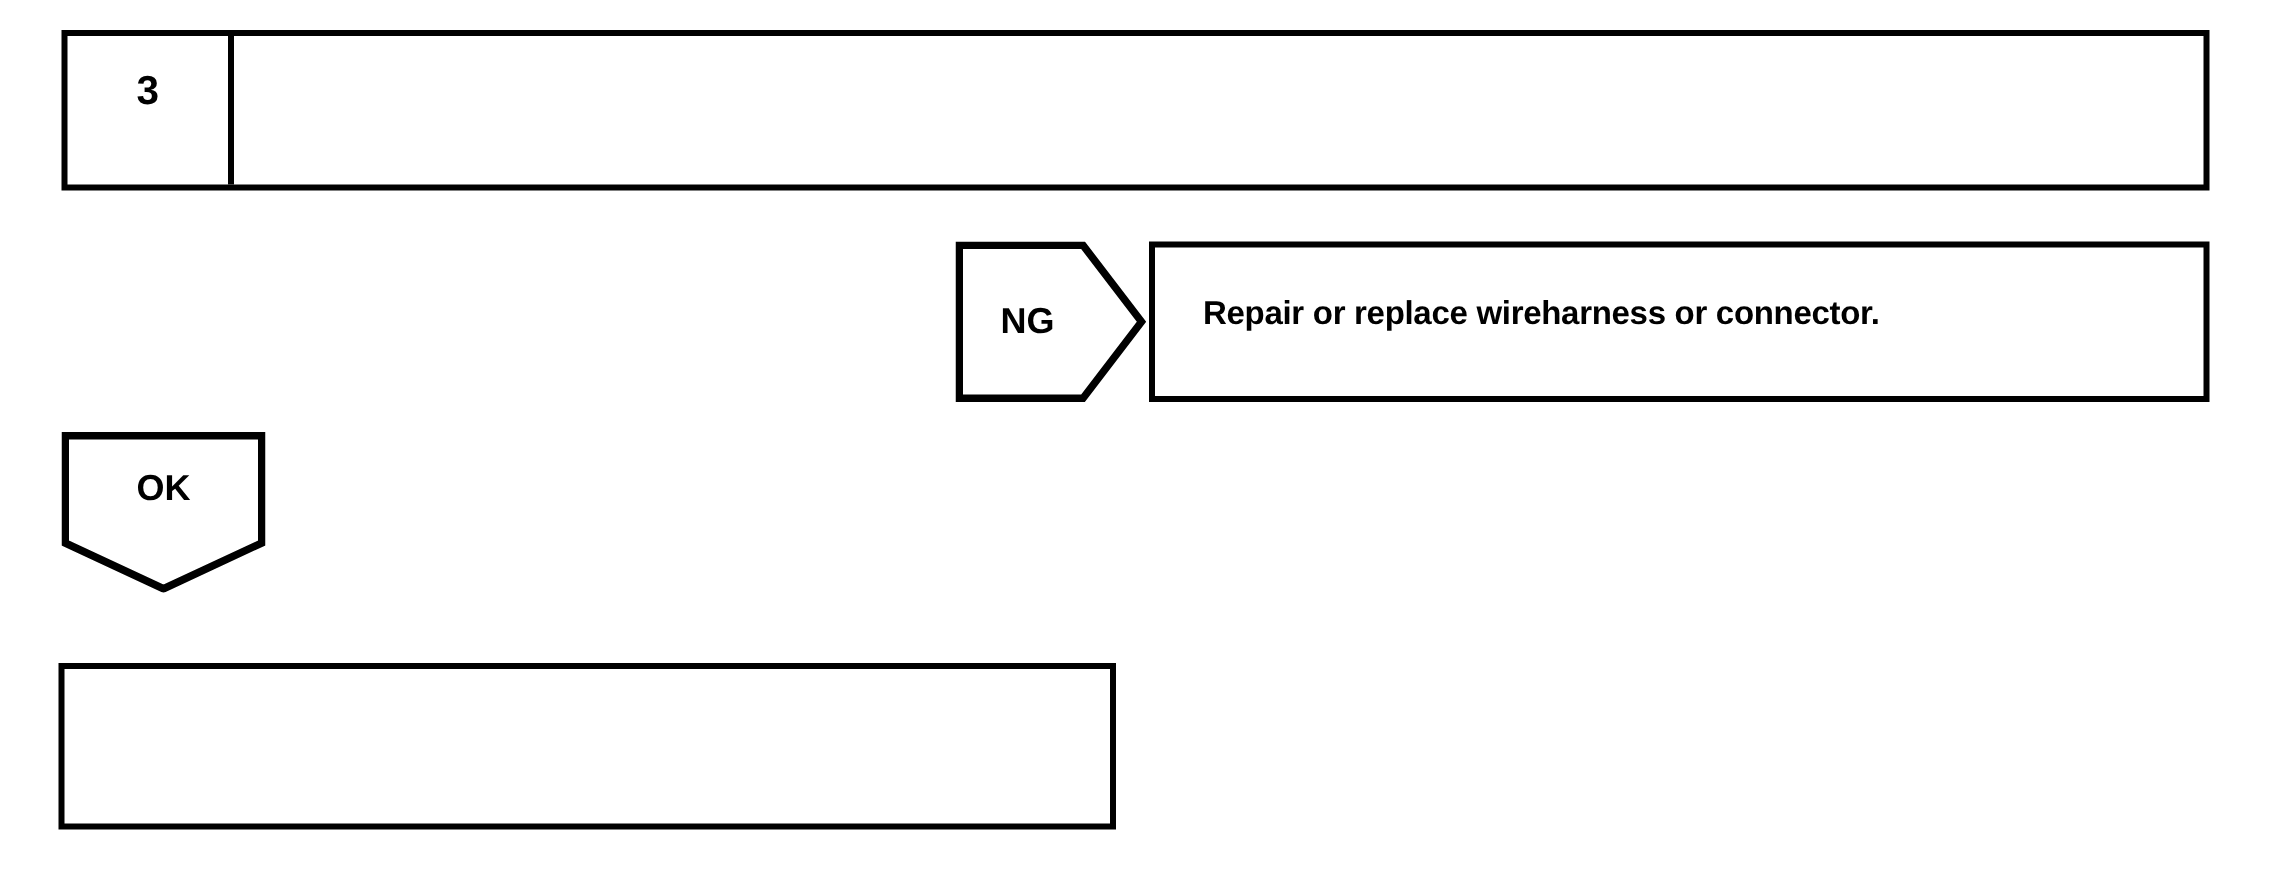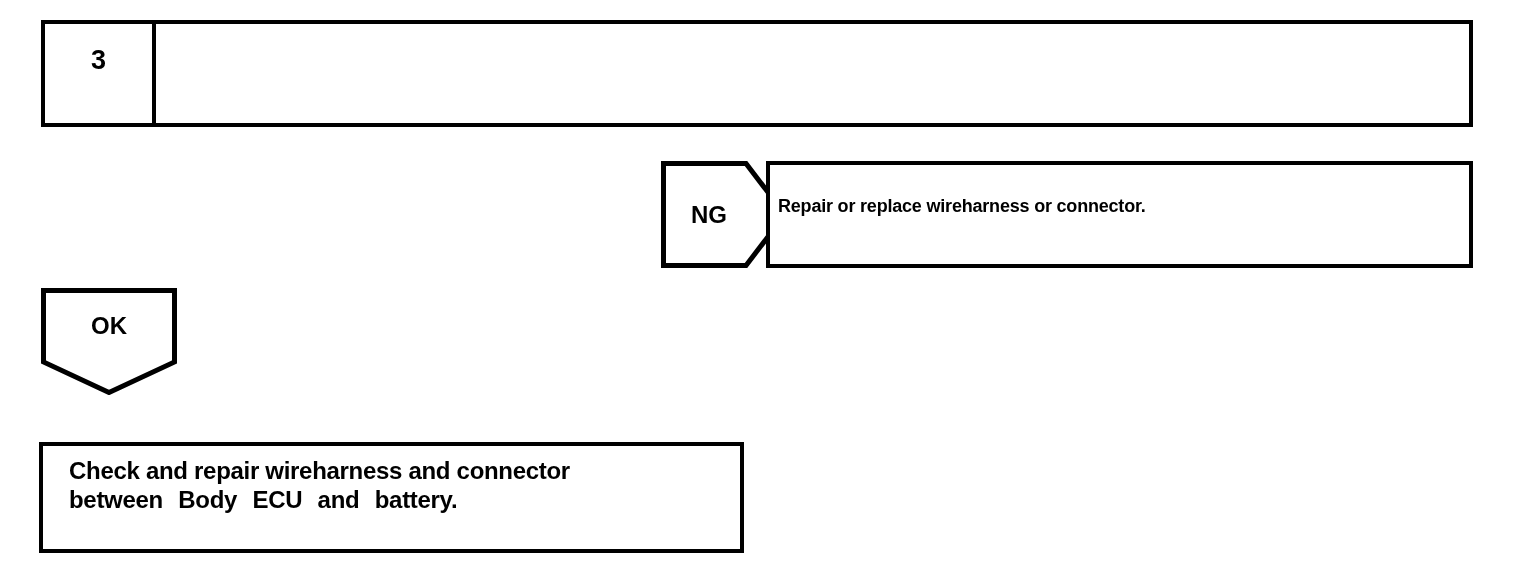--- a/index.html
+++ b/index.html
@@ -62,21 +62,20 @@
     white-space: nowrap;
   }
 
   
   .ng-tag {
     position: absolute;
     left: 637px;
     top: 161px;
     width: 127px;
     height: 107px;
-    margin-left: 24px;
   }
   .ng-tag svg {
     position: absolute;
     left: 0;
     top: 0;
     display: block;
   }
   .ng-label {
     position: absolute;
     left: 0;
@@ -98,23 +97,23 @@
     left: 766px;
     top: 161px;
     width: 707px;
     height: 107px;
     border: 4px solid #000000;
     box-sizing: border-box;
     background: #ffffff;
   }
   .repair-text {
     position: absolute;
-    left: 8px;
+    left: 32px;
     top: 31px;
-    font-size: 18px;
+    font-size: 22px;
     font-weight: bold;
     color: #000000;
     letter-spacing: -0.2px;
     white-space: nowrap;
   }
 
   
   .ok-tag {
     position: absolute;
     left: 41px;
@@ -189,17 +188,15 @@
   </div>
 
   <div class="ok-tag">
     <svg width="136" height="107" viewBox="0 0 136 107">
       <polygon points="2.5,2.5 133.5,2.5 133.5,74 68,104.5 2.5,74" fill="#ffffff" stroke="#000000" stroke-width="5" stroke-linejoin="miter"></polygon>
     </svg>
     <div class="ok-label">OK</div>
   </div>
 
   <div class="final-box">
-    <div class="final-line final-line-1">Check and repair wireharness and connector</div>
-    <div class="final-line final-line-2">between Body ECU and battery.</div>
   </div>
 
 </div>
 
 </body></html>

